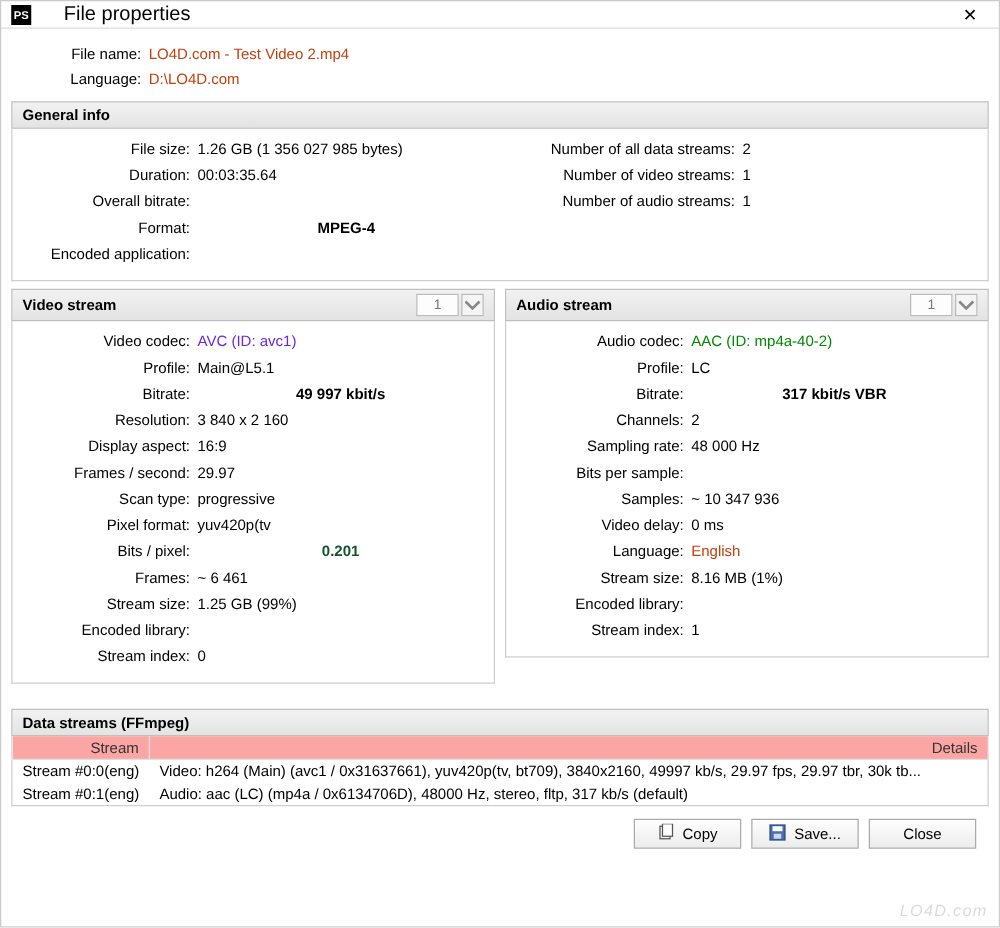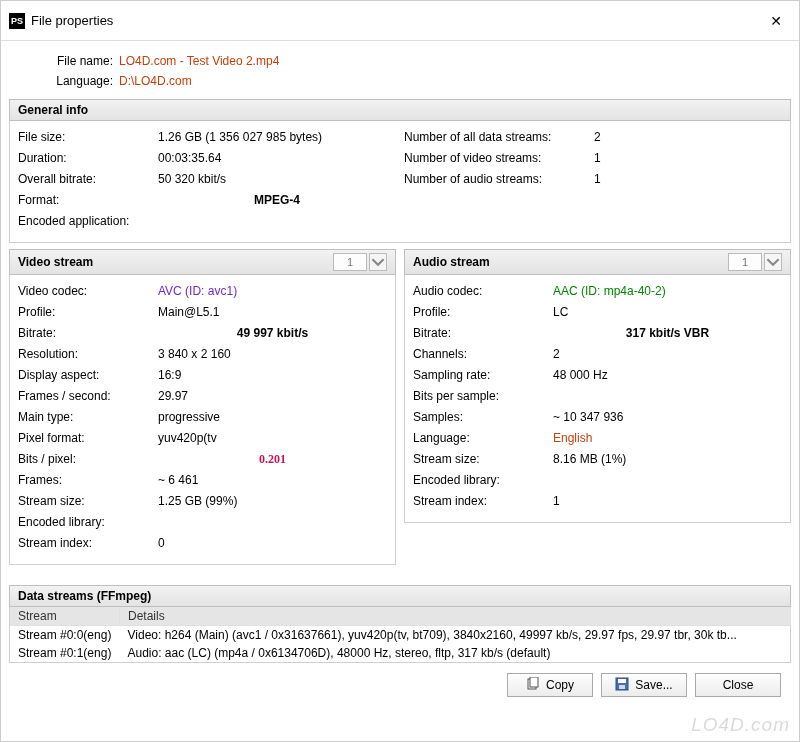--- a/index.html
+++ b/index.html
@@ -10,36 +10,37 @@
     background: #fff;
     color: #000;
     width: 800px;
     height: 742px;
     overflow: hidden;
     border: 1px solid #ccc;
   }
   .titlebar {
     display: flex;
     align-items: center;
-    height: 40px;
+    height: 22px;
     padding: 0 8px;
     border-bottom: 1px solid #ddd;
+    gap: 20px;
   }
   .titlebar .app-icon {
     width: 16px; height: 16px;
     background: #000;
     color: #fff;
     font-size: 9px;
     font-weight: bold;
     display: flex;
     align-items: center;
     justify-content: center;
     margin-right: 6px;
   }
-  .titlebar .title { flex: 1; font-size: 13px; }
+  .titlebar .title { flex: 1; font-size: 16px; }
   .titlebar .close {
     width: 30px; text-align: center;
     font-size: 14px;
     cursor: pointer;
   }
   .content { padding: 6px 8px 0 8px; }
   .file-head {
     padding: 4px 0 8px 40px;
   }
   .row { display: flex; align-items: center; line-height: 20px; }
@@ -78,46 +79,47 @@
     color: #777;
   }
   .panel-body {
     border: 1px solid #cfcfcf;
     border-top: none;
     padding: 6px 8px 10px 8px;
   }
   .two-col { display: flex; gap: 8px; }
   .col { flex: 1; }
   .kv { display: flex; line-height: 21px; }
-  .kv .k { width: 140px; text-align: left; padding-right: 6px; }
+  .kv .k { width: 140px; text-align: right; padding-right: 6px; }
   .kv .v { flex: 1; }
   .red { color: #6d28d9; }
   .green { color: #008800; }
-  .purple { color: #be185d; font-family: Liberation Serif, serif; }
+  .purple { color: #14532d; }
   .bold { font-weight: bold; text-align: center; }
   .data-table {
     border: 1px solid #cfcfcf;
     border-top: none;
     width: 100%;
     border-collapse: collapse;
   }
   .data-table th, .data-table td {
     text-align: left;
     padding: 2px 8px;
     font-weight: normal;
     white-space: nowrap;
     overflow: hidden;
     text-overflow: ellipsis;
   }
   .data-table th {
     border-right: 1px solid #e0e0e0;
     border-bottom: 1px solid #e0e0e0;
     font-size: 12px;
     color: #333;
-    background: #e5e5e5;
+    background: #fca5a5;
+    text-align: right;
   }
   .data-table col.c1 { width: 110px; }
   .btnbar {
     display: flex;
     justify-content: flex-end;
     gap: 8px;
     padding: 10px 10px 8px 0;
   }
   .btn {
     min-width: 86px;
@@ -127,21 +129,21 @@
     display: flex;
     align-items: center;
     justify-content: center;
     gap: 6px;
     font-size: 12px;
     cursor: pointer;
   }
   .watermark {
     position: absolute;
     right: 10px; bottom: 6px;
-    font-size: 19px;
+    font-size: 13px;
     color: rgba(0,0,0,0.15);
     font-style: italic;
     letter-spacing: 1px;
     pointer-events: none;
   }
   svg.ic { width: 14px; height: 14px; }
 </style>
 </head>
 <body>
 
@@ -173,21 +175,20 @@
           <div class="kv">
             <div class="k">File size:</div>
             <div class="v ">1.26 GB  (1 356 027 985 bytes)</div>
           </div>
           <div class="kv">
             <div class="k">Duration:</div>
             <div class="v ">00:03:35.64</div>
           </div>
           <div class="kv">
             <div class="k">Overall bitrate:</div>
-            <div class="v ">50 320 kbit/s</div>
           </div>
           <div class="kv">
             <div class="k">Format:</div>
             <div class="v bold">MPEG-4</div>
           </div>
           <div class="kv">
             <div class="k">Encoded application:</div>
             <div class="v "></div>
           </div>
         </div>
@@ -241,21 +242,21 @@
           </div>
           <div class="kv">
             <div class="k">Display aspect:</div>
             <div class="v ">16:9</div>
           </div>
           <div class="kv">
             <div class="k">Frames / second:</div>
             <div class="v ">29.97</div>
           </div>
           <div class="kv">
-            <div class="k">Main type:</div>
+            <div class="k">Scan type:</div>
             <div class="v ">progressive</div>
           </div>
           <div class="kv">
             <div class="k">Pixel format:</div>
             <div class="v ">yuv420p(tv</div>
           </div>
           <div class="kv">
             <div class="k">Bits / pixel:</div>
             <div class="v purple bold">0.201</div>
           </div>
@@ -311,20 +312,24 @@
             <div class="k">Sampling rate:</div>
             <div class="v ">48 000 Hz</div>
           </div>
           <div class="kv">
             <div class="k">Bits per sample:</div>
             <div class="v "></div>
           </div>
           <div class="kv">
             <div class="k">Samples:</div>
             <div class="v ">~ 10 347 936</div>
+          </div>
+          <div class="kv">
+            <div class="k">Video delay:</div>
+            <div class="v ">0 ms</div>
           </div>
           <div class="kv">
             <div class="k">Language:</div>
             <div class="v link">English</div>
           </div>
           <div class="kv">
             <div class="k">Stream size:</div>
             <div class="v ">8.16 MB (1%)</div>
           </div>
           <div class="kv">

